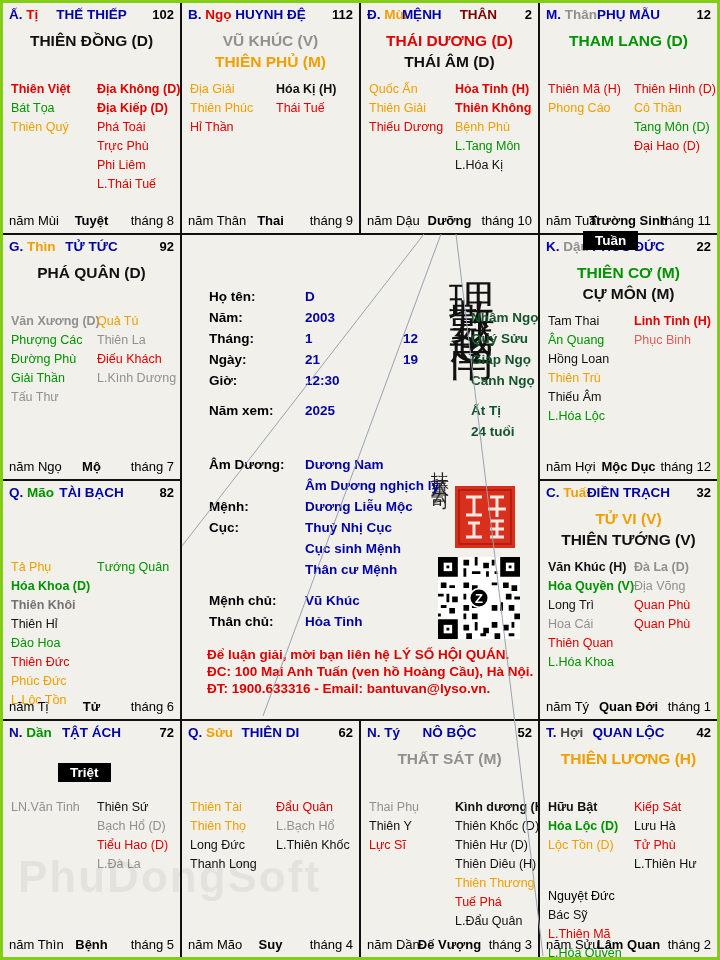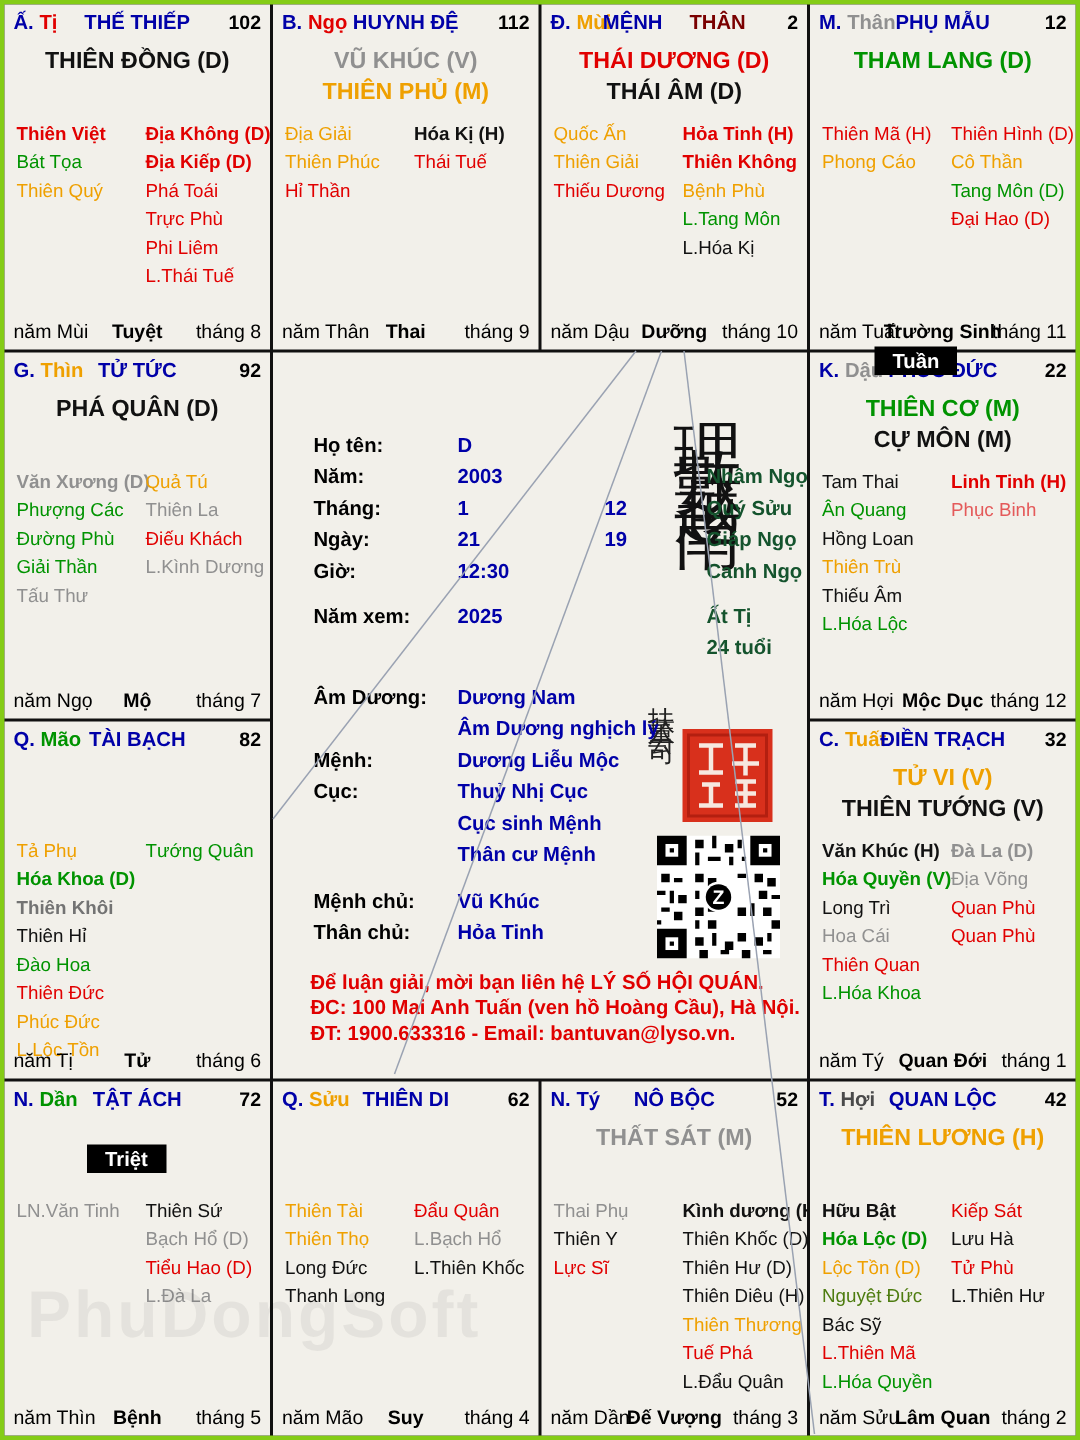--- a/index.html
+++ b/index.html
@@ -474,21 +474,21 @@
         <div class="hdr-palace"><span>QUAN LỘC</span></div>
         <div class="hdr-num">42</div>
         <div class="mains">
           <div style="color: rgb(239, 160, 0);">THIÊN LƯƠNG (H)</div>
         </div>
         <div class="cols">
           <div class="colL">
             <div class="star b" style="color: rgb(17, 17, 17);">Hữu Bật</div>
             <div class="star b" style="color: rgb(0, 147, 0);">Hóa Lộc (D)</div>
             <div class="star" style="color: rgb(239, 160, 0);">Lộc Tồn (D)</div>
-            <div class="star" style="color: #4d7c0f;">Nguyệt Đức</div>
+            <div class="star" style="color: #000000; margin-top: 32px;">Nguyệt Đức</div>
             <div class="star" style="color: rgb(17, 17, 17);">Bác Sỹ</div>
             <div class="star" style="color: rgb(225, 0, 0);">L.Thiên Mã</div>
             <div class="star" style="color: rgb(0, 147, 0);">L.Hóa Quyền</div>
           </div>
           <div class="colR">
             <div class="star" style="color: rgb(225, 0, 0);">Kiếp Sát</div>
             <div class="star" style="color: rgb(17, 17, 17);">Lưu Hà</div>
             <div class="star" style="color: rgb(225, 0, 0);">Tử Phù</div>
             <div class="star" style="color: rgb(17, 17, 17);">L.Thiên Hư</div>
           </div>

